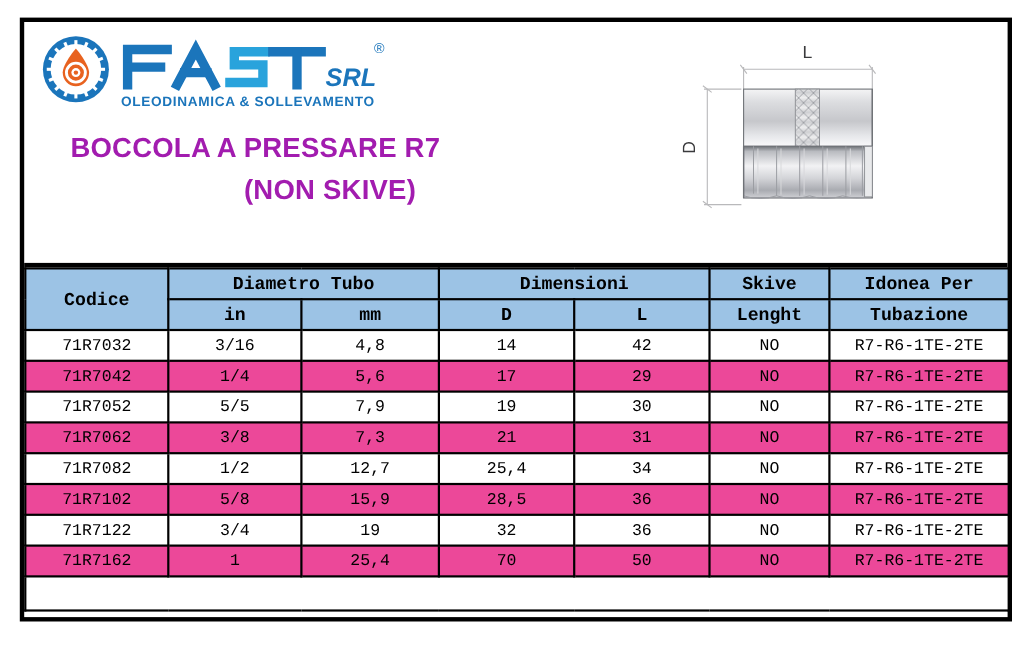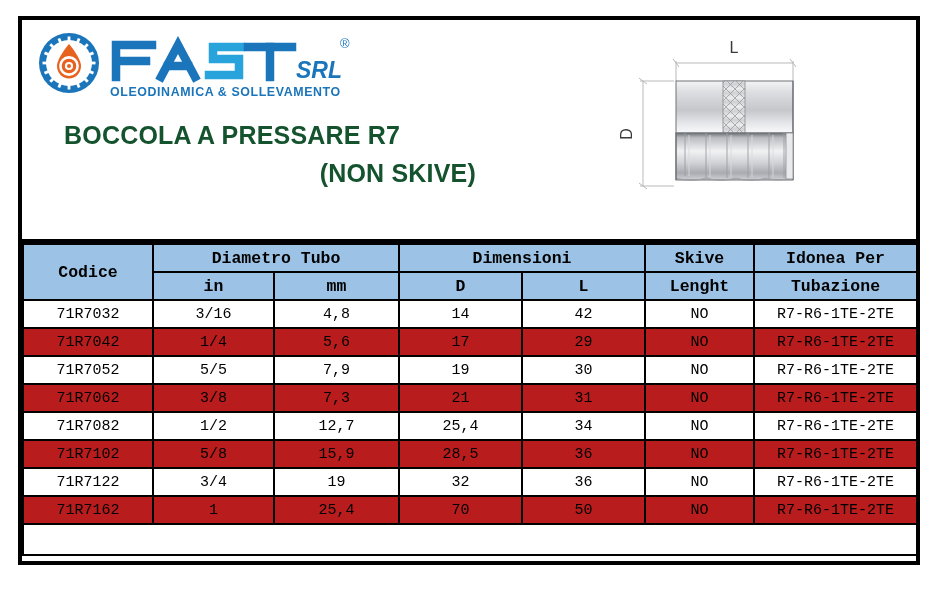--- a/index.html
+++ b/index.html
@@ -59,31 +59,31 @@
     width: 258px;
     height: 72px;
   }
 
   
   #title-block {
     position: absolute;
     left: 24px;
     top: 96px;
     width: 430px;
-    color: #14532d;
+    color: #a21caf;
   }
   .title-line {
     font-size: 25px;
     font-weight: bold;
     letter-spacing: 0.2px;
     line-height: 38px;
     white-space: nowrap;
   }
   .title-line.l1 { text-align: left; padding-left: 18px; }
-  .title-line.l2 { text-align: right; padding-left: 78px; }
+  .title-line.l2 { text-align: center; padding-left: 78px; }
 
   
   #drawing-block {
     position: absolute;
     left: 596px;
     top: 6px;
     width: 290px;
     height: 200px;
   }
 
@@ -113,21 +113,21 @@
     font-weight: bold;
     height: 26px;
   }
   table.spec th.tall { height: 53px; }
   table.spec td {
     font-size: 15px;
     font-weight: normal;
     height: 26px;
     background: #ffffff;
   }
-  table.spec tr.alt td { background: #b91c1c; }
+  table.spec tr.alt td { background: #ec4899; }
   table.spec tr.filler td {
     height: 29px;
     background: #ffffff;
     border-left: none;
     border-right: none;
   }
   table.spec tr.filler td.edge-l { border-left: 2px solid #000000; }
   table.spec tr.filler td.edge-r { border-right: 2px solid #000000; }
 </style>
 </head>

